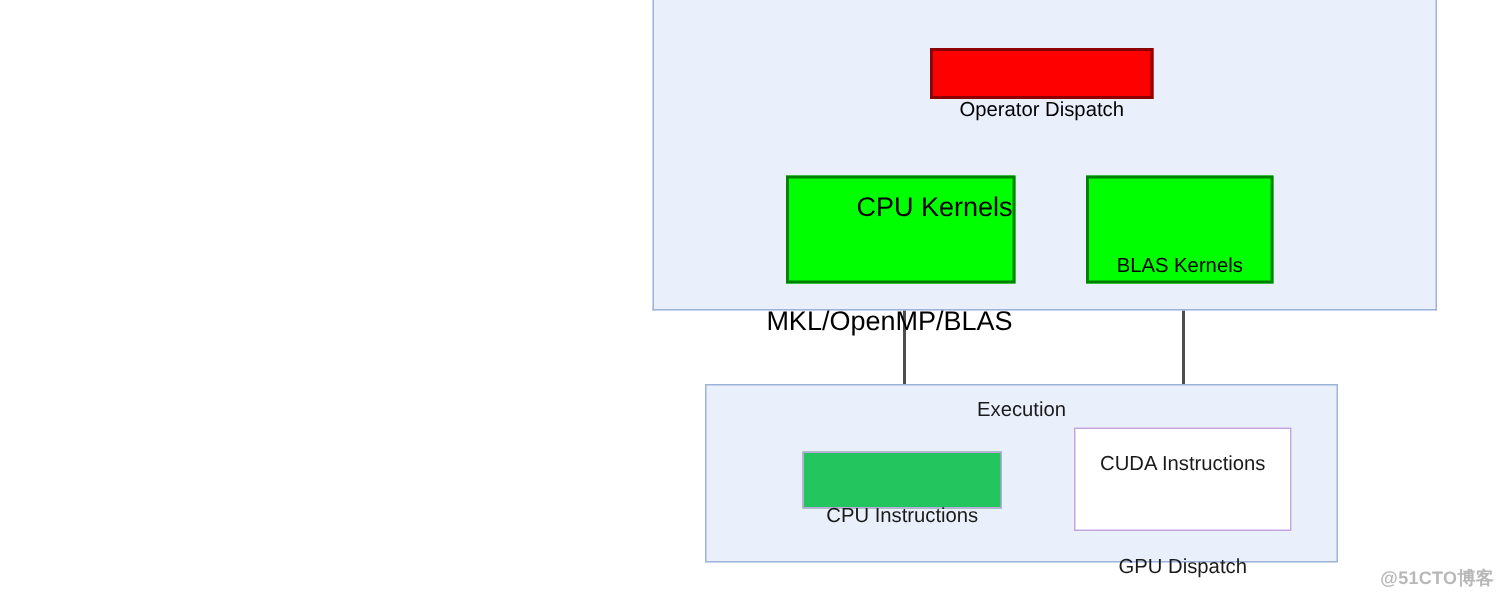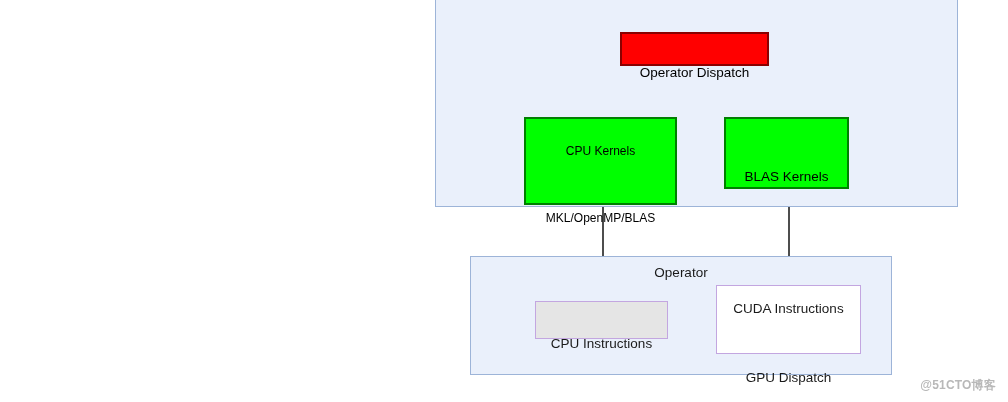--- a/index.html
+++ b/index.html
@@ -70,42 +70,43 @@
     height: 34px;
     background: #ff0000;
     border: 2px solid #8b0000;
     font-size: 13.5px;
     color: #000000;
   }
   #node-cpu-kernels {
     left: 524px;
     top: 117px;
     width: 153px;
-    height: 88px;
+    height: 72px;
     background: #00ff00;
     border: 2px solid #008000;
-    font-size: 12px;
+    font-size: 18px;
     color: #000000;
+    align-items: flex-end;
   }
   #node-cuda-kernels {
     left: 724px;
     top: 117px;
     width: 125px;
     height: 72px;
     background: #00ff00;
     border: 2px solid #008000;
     font-size: 13.5px;
     color: #000000;
   }
   #node-cpu-instructions {
     left: 535px;
     top: 301px;
     width: 133px;
     height: 38px;
-    background: #e5e5e5;
+    background: #22c55e;
     border: 1px solid #c3a6e0;
     font-size: 13.5px;
     color: #1a1a1a;
   }
   #node-cuda-instructions {
     left: 716px;
     top: 285px;
     width: 145px;
     height: 69px;
     background: #ffffff;
@@ -150,21 +151,21 @@
   </g>
 
   <g>
     <line x1="789" y1="189" x2="789" y2="279" stroke="#4d4d4d" stroke-width="2" marker-end="url(#arrowhead)"></line>
   </g>
 </svg>
 
 <div class="panel" id="panel-backend"></div>
 
 <div class="panel" id="panel-hardware">
-  <div class="panel-title">Operator</div>
+  <div class="panel-title">Execution</div>
 </div>
 
 <div class="node" id="node-dispatch">
   <span class="line">Operator Dispatch</span>
 </div>
 
 <div class="node" id="node-cpu-kernels">
   <span class="line">CPU Kernels</span>
   <span class="line">MKL/OpenMP/BLAS</span>
 </div>

